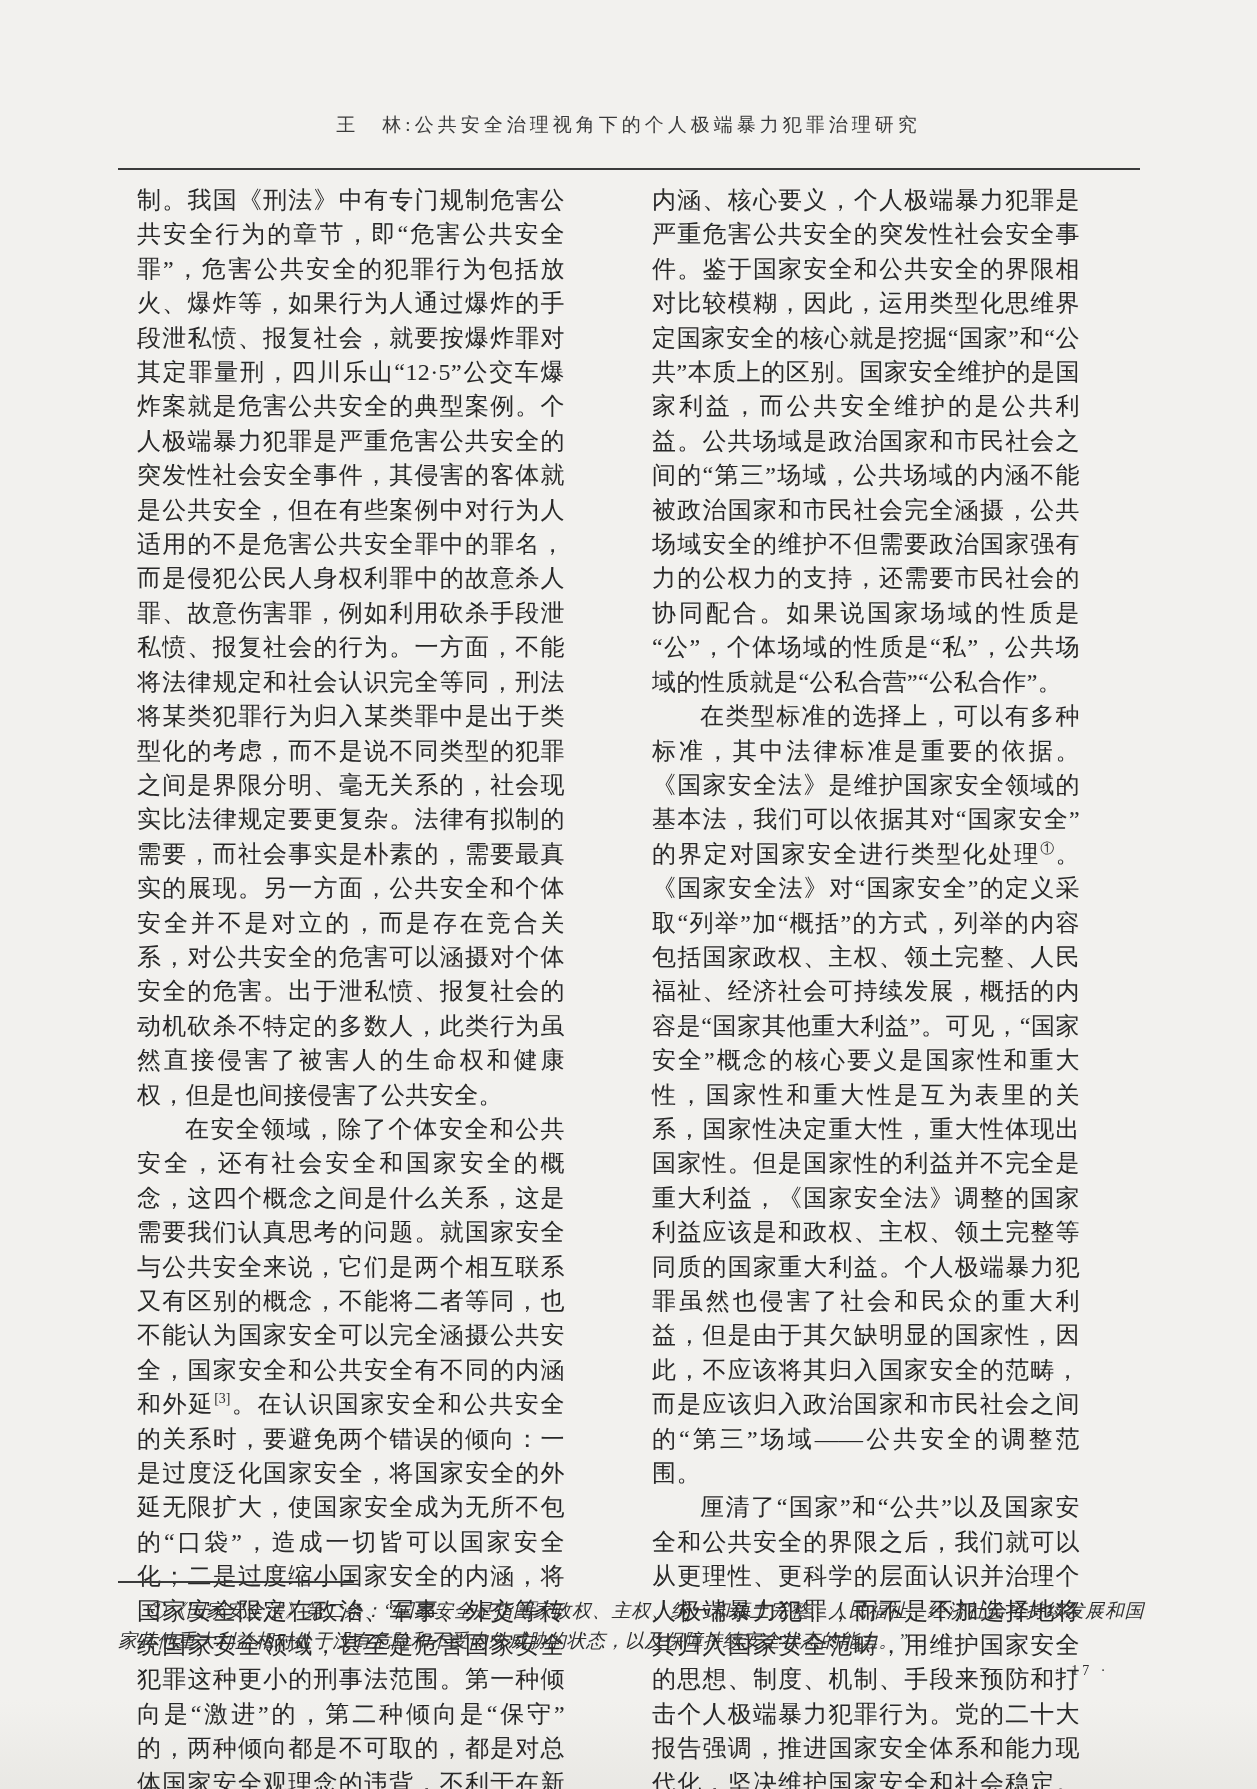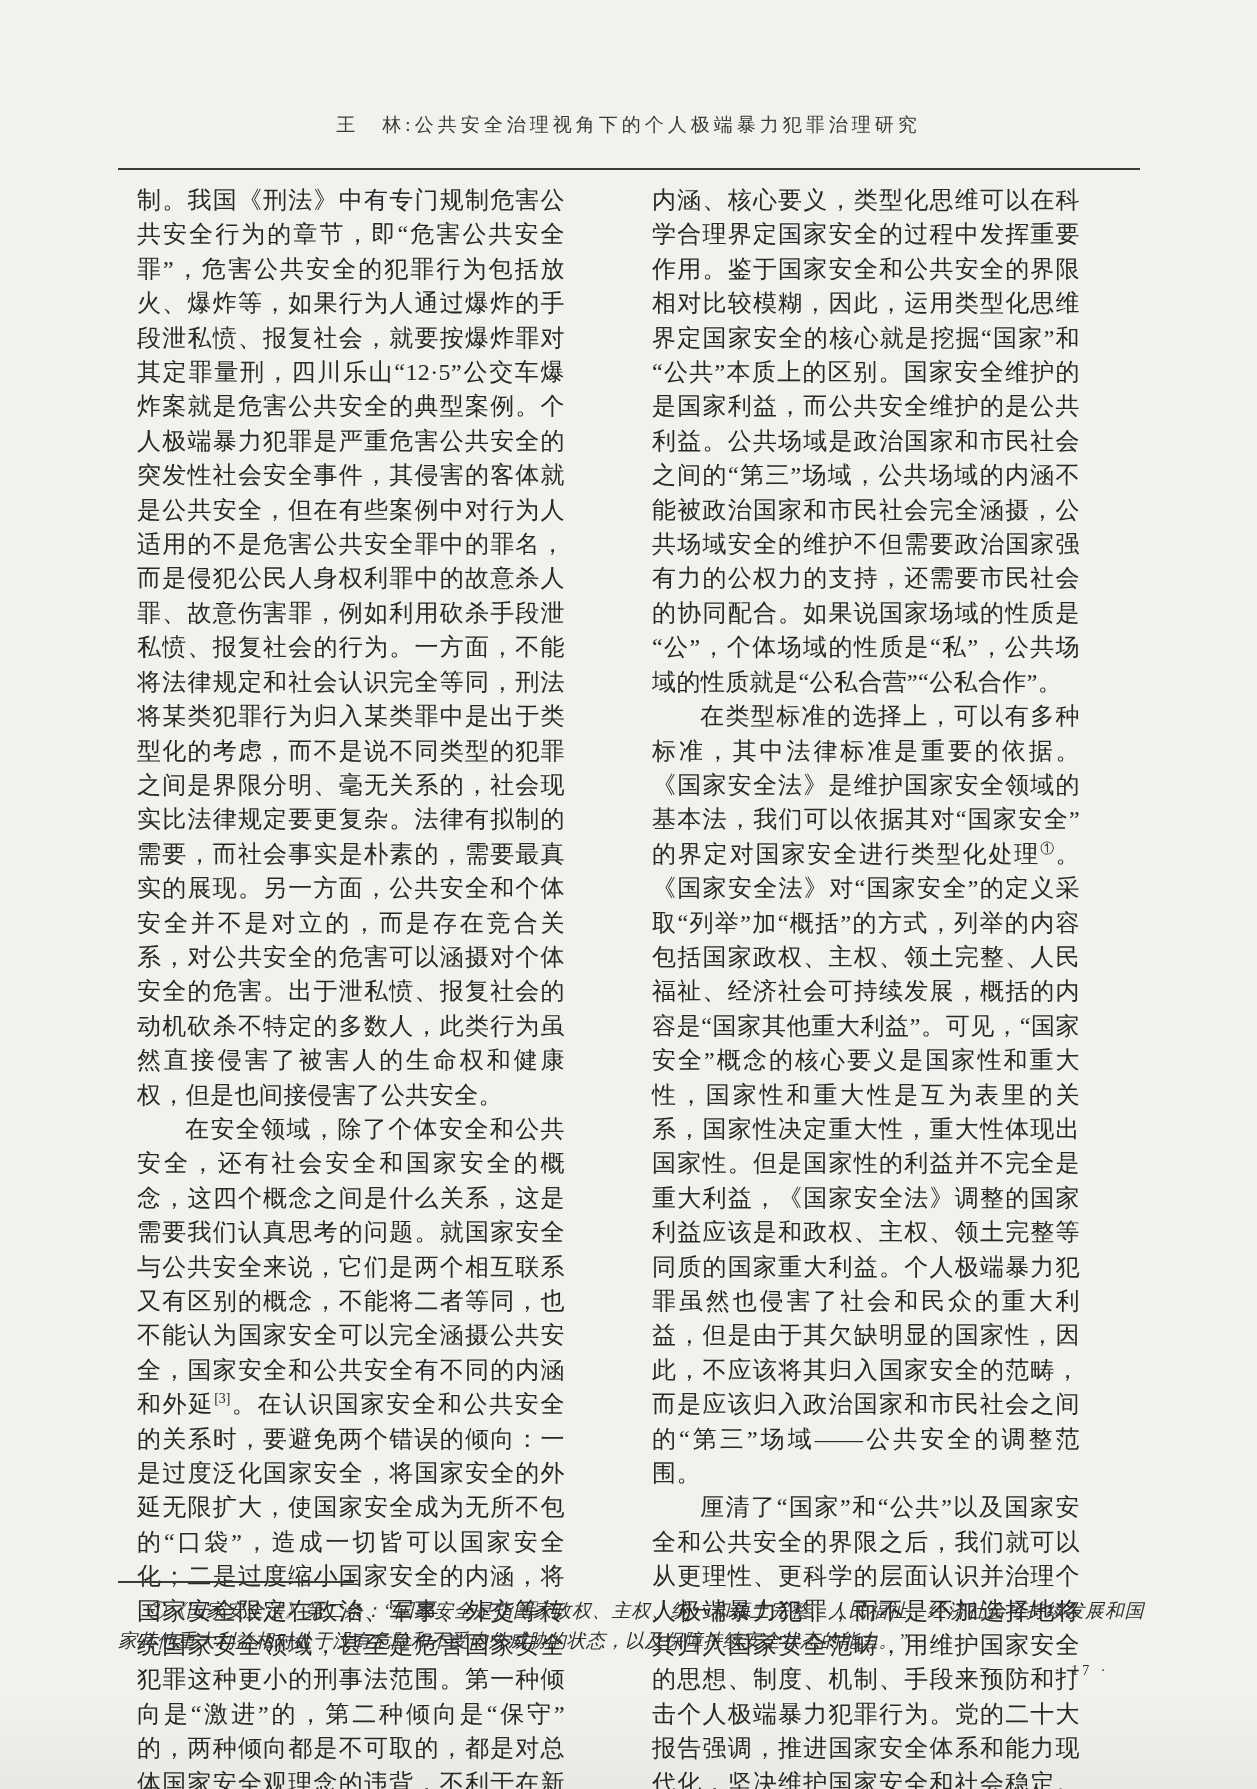--- a/index.html
+++ b/index.html
@@ -117,21 +117,21 @@
 
   <div class="columns">
 
     <div class="col">
       <p>制。我国《刑法》中有专门规制危害公共安全行为的章节，即“危害公共安全罪”，危害公共安全的犯罪行为包括放火、爆炸等，如果行为人通过爆炸的手段泄私愤、报复社会，就要按爆炸罪对其定罪量刑，四川乐山“12·5”公交车爆炸案就是危害公共安全的典型案例。个人极端暴力犯罪是严重危害公共安全的突发性社会安全事件，其侵害的客体就是公共安全，但在有些案例中对行为人适用的不是危害公共安全罪中的罪名，而是侵犯公民人身权利罪中的故意杀人罪、故意伤害罪，例如利用砍杀手段泄私愤、报复社会的行为。一方面，不能将法律规定和社会认识完全等同，刑法将某类犯罪行为归入某类罪中是出于类型化的考虑，而不是说不同类型的犯罪之间是界限分明、毫无关系的，社会现实比法律规定要更复杂。法律有拟制的需要，而社会事实是朴素的，需要最真实的展现。另一方面，公共安全和个体安全并不是对立的，而是存在竞合关系，对公共安全的危害可以涵摄对个体安全的危害。出于泄私愤、报复社会的动机砍杀不特定的多数人，此类行为虽然直接侵害了被害人的生命权和健康权，但是也间接侵害了公共安全。</p>
       <p class="indent"><span>在安全领域，除了个体安全和公共安全，还有社会安全和国家安全的概念，这四个概念之间是什么关系，这是需要我们认真思考的问题。就国家安全与公共安全来说，它们是两个相互联系又有区别的概念，不能将二者等同，也不能认为国家安全可以完全涵摄公共安全，国家安全和公共安全有不同的内涵和外延</span><sup class="refmark">[3]</sup><span>。在认识国家安全和公共安全的关系时，要避免两个错误的倾向：一是过度泛化国家安全，将国家安全的外延无限扩大，使国家安全成为无所不包的“口袋”，造成一切皆可以国家安全化；二是过度缩小国家安全的内涵，将国家安全限定在政治、军事、外交等传统国家安全领域，甚至是危害国家安全犯罪这种更小的刑事法范围。第一种倾向是“激进”的，第二种倾向是“保守”的，两种倾向都是不可取的，都是对总体国家安全观理念的违背，不利于在新时代更好地维护国家安全。</span></p>
       <p class="indent">要从根本上避免国家安全的过度泛化和过度的国家安全化，类型化思维合理界定国家安全的外延</p>
     </div>
 
     <div class="col">
-      <p>内涵、核心要义，类型化思维可以在科学合理界定国家安全的过程中发挥重要作用。鉴于国家安全和公共安全的界限相对比较模糊，因此，运用类型化思维界定国家安全的核心就是挖掘“国家”和“公共”本质上的区别。国家安全维护的是国家利益，而公共安全维护的是公共利益。公共场域是政治国家和市民社会之间的“第三”场域，公共场域的内涵不能被政治国家和市民社会完全涵摄，公共场域安全的维护不但需要政治国家强有力的公权力的支持，还需要市民社会的协同配合。如果说国家场域的性质是“公”，个体场域的性质是“私”，公共场域的性质就是“公私合营”“公私合作”。</p>
+      <p>内涵、核心要义，个人极端暴力犯罪是严重危害公共安全的突发性社会安全事件。鉴于国家安全和公共安全的界限相对比较模糊，因此，运用类型化思维界定国家安全的核心就是挖掘“国家”和“公共”本质上的区别。国家安全维护的是国家利益，而公共安全维护的是公共利益。公共场域是政治国家和市民社会之间的“第三”场域，公共场域的内涵不能被政治国家和市民社会完全涵摄，公共场域安全的维护不但需要政治国家强有力的公权力的支持，还需要市民社会的协同配合。如果说国家场域的性质是“公”，个体场域的性质是“私”，公共场域的性质就是“公私合营”“公私合作”。</p>
       <p class="indent"><span>在类型标准的选择上，可以有多种标准，其中法律标准是重要的依据。《国家安全法》是维护国家安全领域的基本法，我们可以依据其对“国家安全”的界定对国家安全进行类型化处理</span><sup class="refmark">①</sup><span>。《国家安全法》对“国家安全”的定义采取“列举”加“概括”的方式，列举的内容包括国家政权、主权、领土完整、人民福祉、经济社会可持续发展，概括的内容是“国家其他重大利益”。可见，“国家安全”概念的核心要义是国家性和重大性，国家性和重大性是互为表里的关系，国家性决定重大性，重大性体现出国家性。但是国家性的利益并不完全是重大利益，《国家安全法》调整的国家利益应该是和政权、主权、领土完整等同质的国家重大利益。个人极端暴力犯罪虽然也侵害了社会和民众的重大利益，但是由于其欠缺明显的国家性，因此，不应该将其归入国家安全的范畴，而是应该归入政治国家和市民社会之间的“第三”场域——公共安全的调整范围。</span></p>
       <p class="indent">厘清了“国家”和“公共”以及国家安全和公共安全的界限之后，我们就可以从更理性、更科学的层面认识并治理个人极端暴力犯罪，而不是不加选择地将其归入国家安全范畴，用维护国家安全的思想、制度、机制、手段来预防和打击个人极端暴力犯罪行为。党的二十大报告强调，推进国家安全体系和能力现代化，坚决维护国家安全和社会稳定。国家安全和社会稳定被并列提出和论述，不但要健全国家安全体系和增强维护国家安全能力，而且要提高公共安全治理水平，提高防灾减灾救灾和急难</p>
     </div>
 
   </div>
 
   <div class="footnote-rule"></div>
 
   <div class="footnote">①《国家安全法》第二条：“国家安全是指国家政权、主权、统一和领土完整、人民福祉、经济社会可持续发展和国家其他重大利益相对处于没有危险和不受内外威胁的状态，以及保障持续安全状态的能力。”</div>
 

